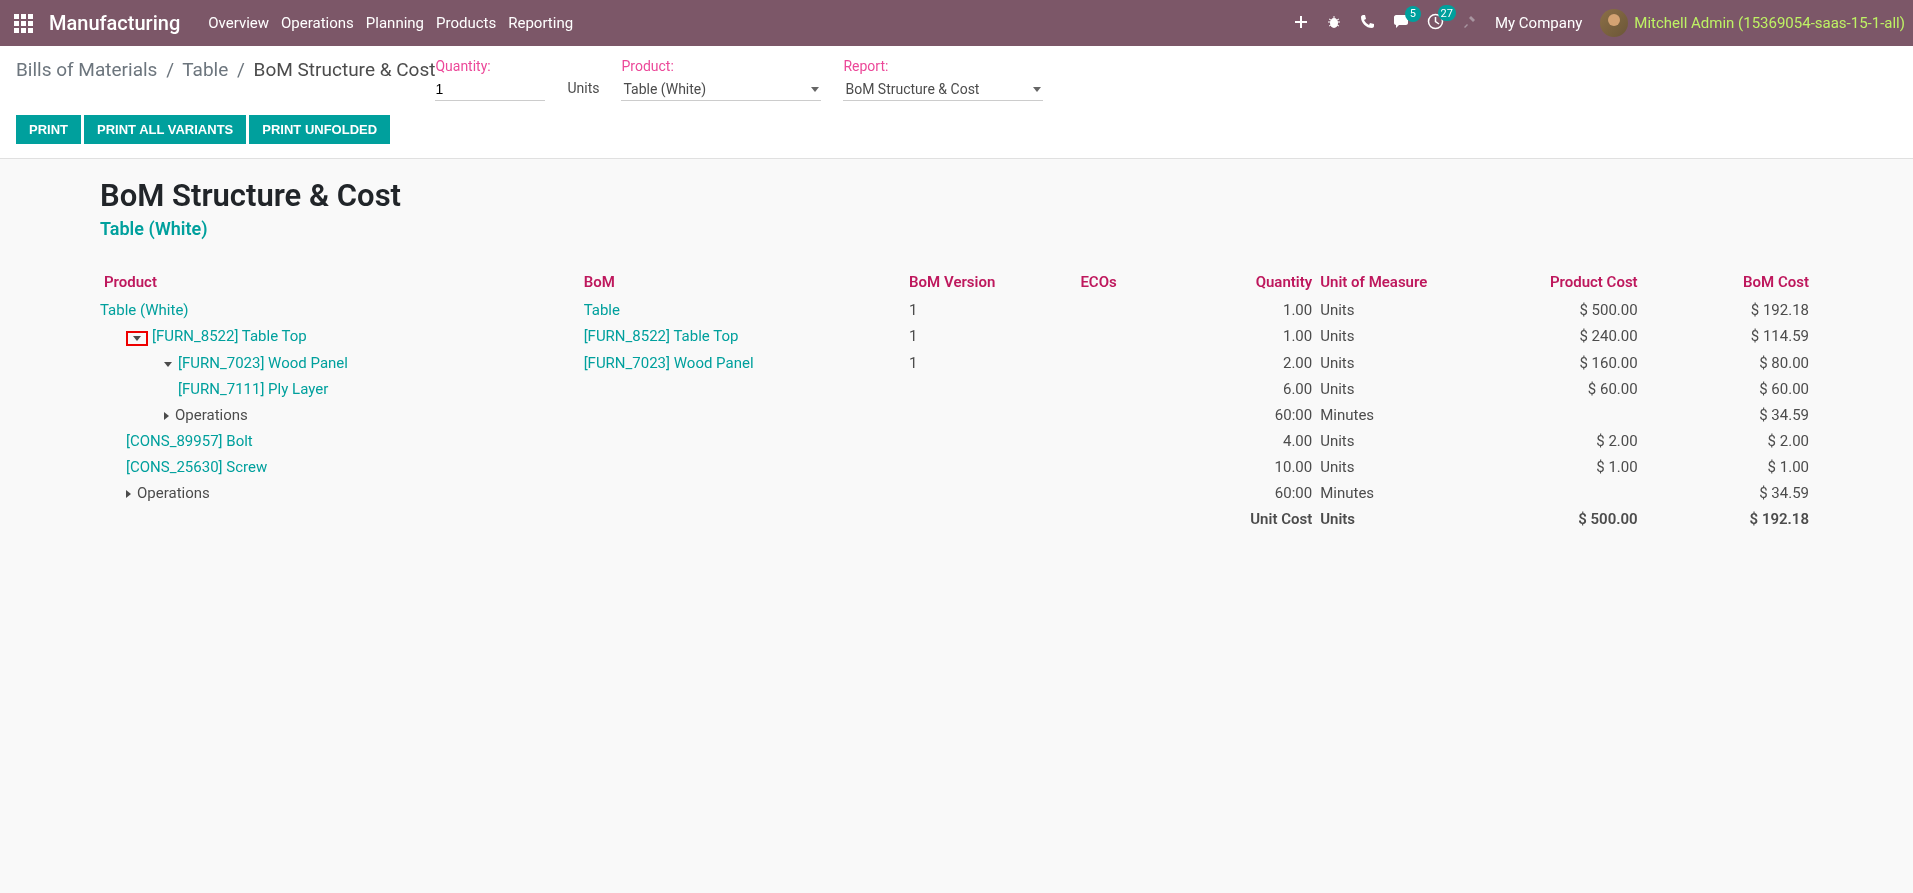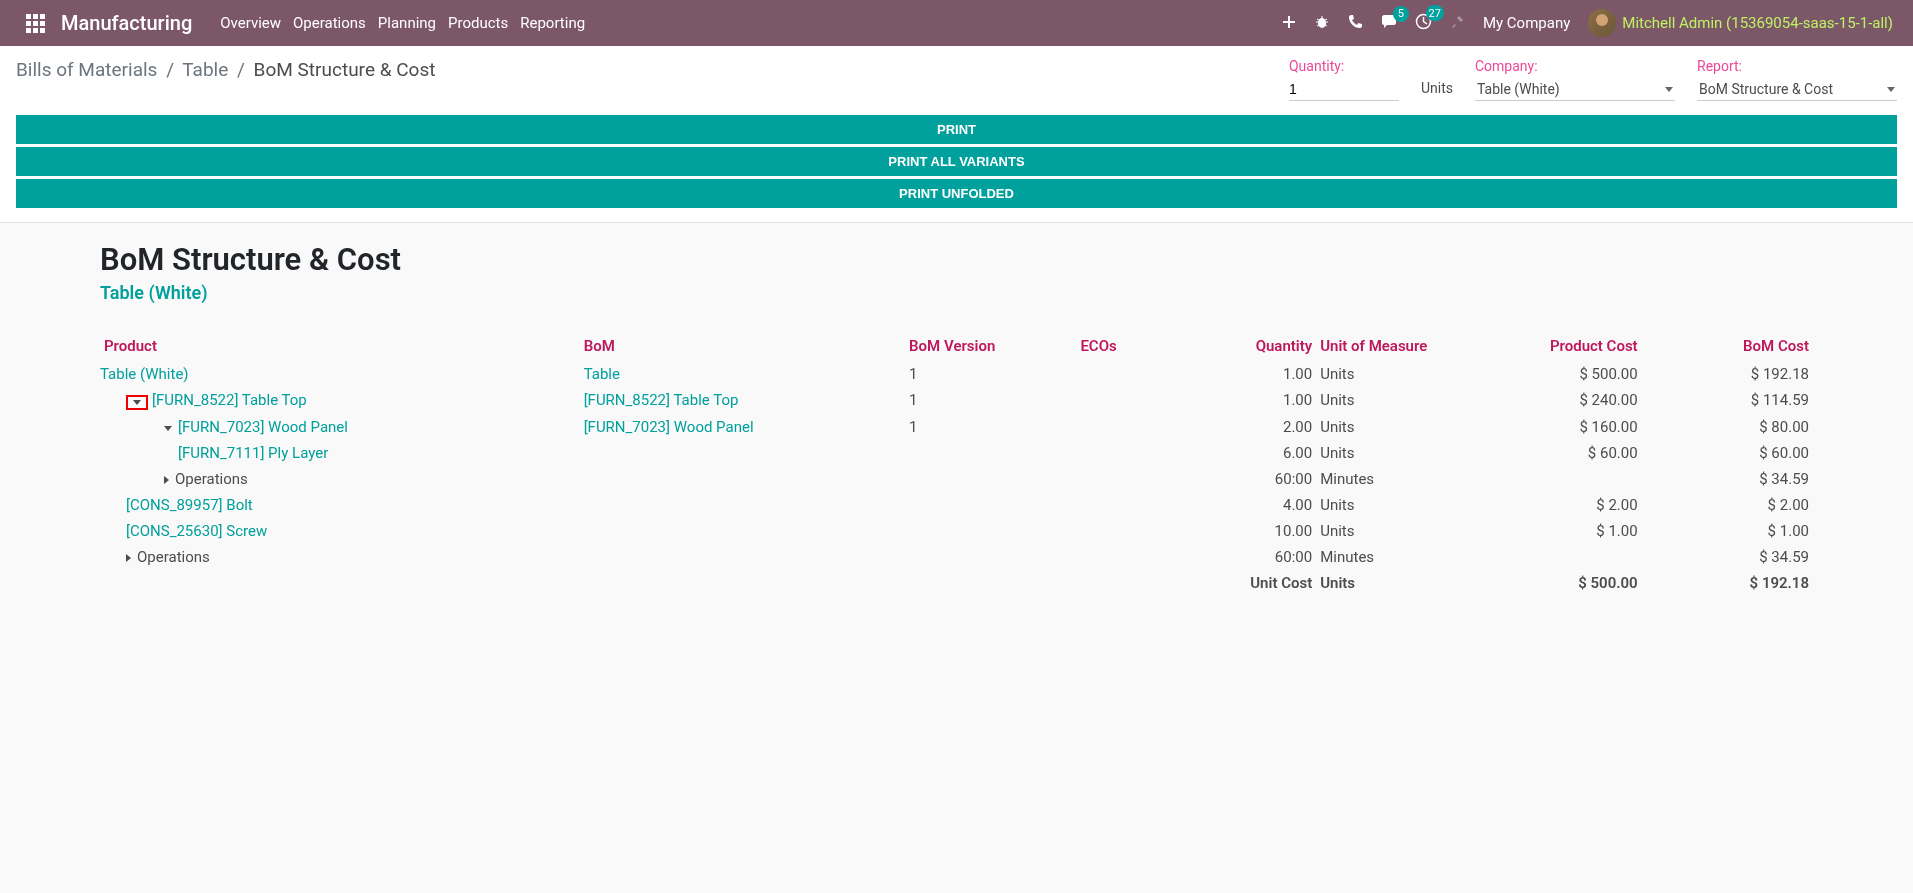--- a/index.html
+++ b/index.html
@@ -12,21 +12,21 @@
       font-size: 14px;
       color: #4c4c4c;
       background: #f9f9f9;
     }
     .navbar {
       background: #7c5768;
       color: #fff;
       display: flex;
       align-items: center;
       height: 46px;
-      padding: 0 20px;
+      padding: 0 8px;
     }
     .navbar-left {
       display: flex;
       align-items: center;
       flex: 1;
     }
     .navbar-right {
       display: flex;
       align-items: center;
       gap: 18px;
@@ -114,21 +114,21 @@
       font-size: 15px;
       cursor: pointer;
     }
     .control-panel {
       background: #fff;
       padding: 12px 16px 14px 16px;
       border-bottom: 1px solid #e0e0e0;
     }
     .cp-top {
       display: flex;
-      justify-content: space-between;
+      justify-content: flex-start;
       margin-bottom: 14px;
     }
     .breadcrumb {
       font-size: 19px;
     }
     .breadcrumb a {
       color: #6c757d;
       text-decoration: none;
       cursor: pointer;
     }
@@ -180,21 +180,20 @@
     .caret-down {
       width: 0;
       height: 0;
       border-left: 4px solid transparent;
       border-right: 4px solid transparent;
       border-top: 5px solid #666;
     }
     .cp-buttons {
       display: flex;
       gap: 3px;
-      flex-direction: column;
     }
     .btn {
       background: #00a09d;
       color: #fff;
       border: 1px solid #00a09d;
       padding: 6px 12px;
       font-size: 13px;
       font-weight: 600;
       cursor: pointer;
       text-transform: uppercase;
@@ -366,21 +365,21 @@
       <span class="sep">/</span>
       <span class="current">BoM Structure &amp; Cost</span>
     </div>
     <div class="cp-fields">
       <div class="field-group">
         <span class="field-label">Quantity:</span>
         <input class="field-input" value="1" style="">
       </div>
       <span class="field-unit">Units</span>
       <div class="field-group">
-        <span class="field-label">Company:</span>
+        <span class="field-label">Product:</span>
         <div class="field-select">
           <span>Table (White)</span>
           <span class="caret-down"></span>
         </div>
       </div>
       <div class="field-group">
         <span class="field-label">Report:</span>
         <div class="field-select">
           <span>BoM Structure &amp; Cost</span>
           <span class="caret-down"></span>

